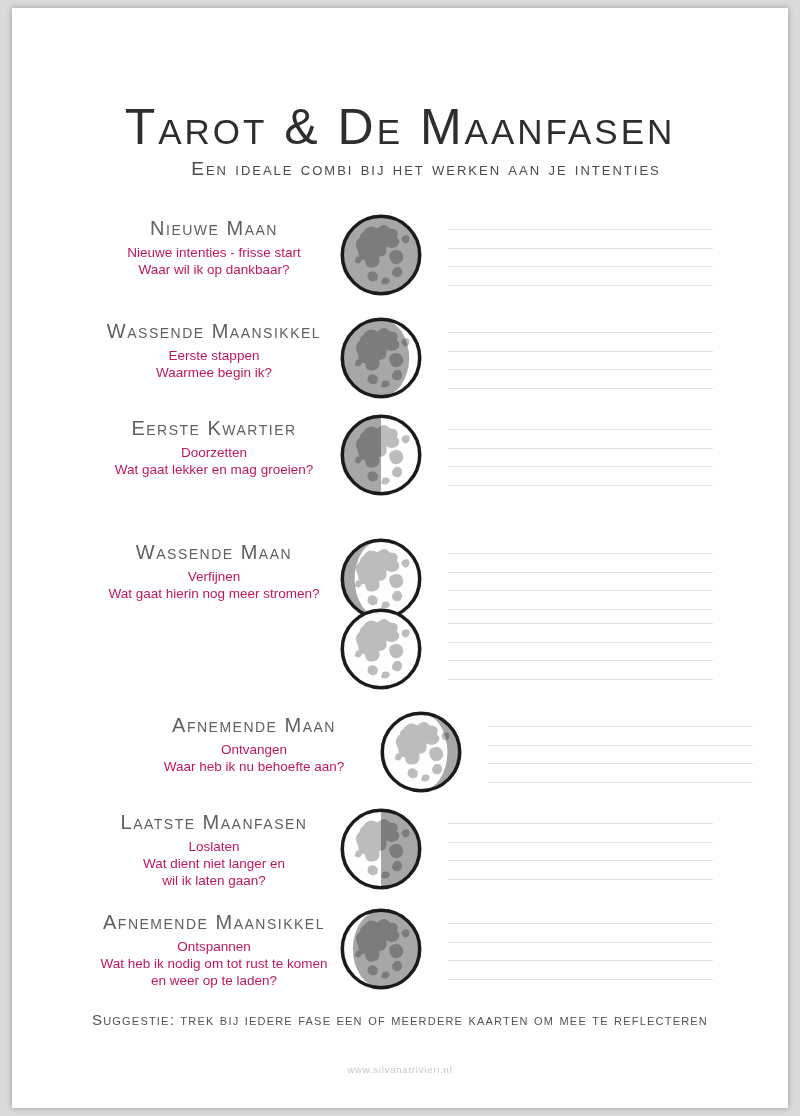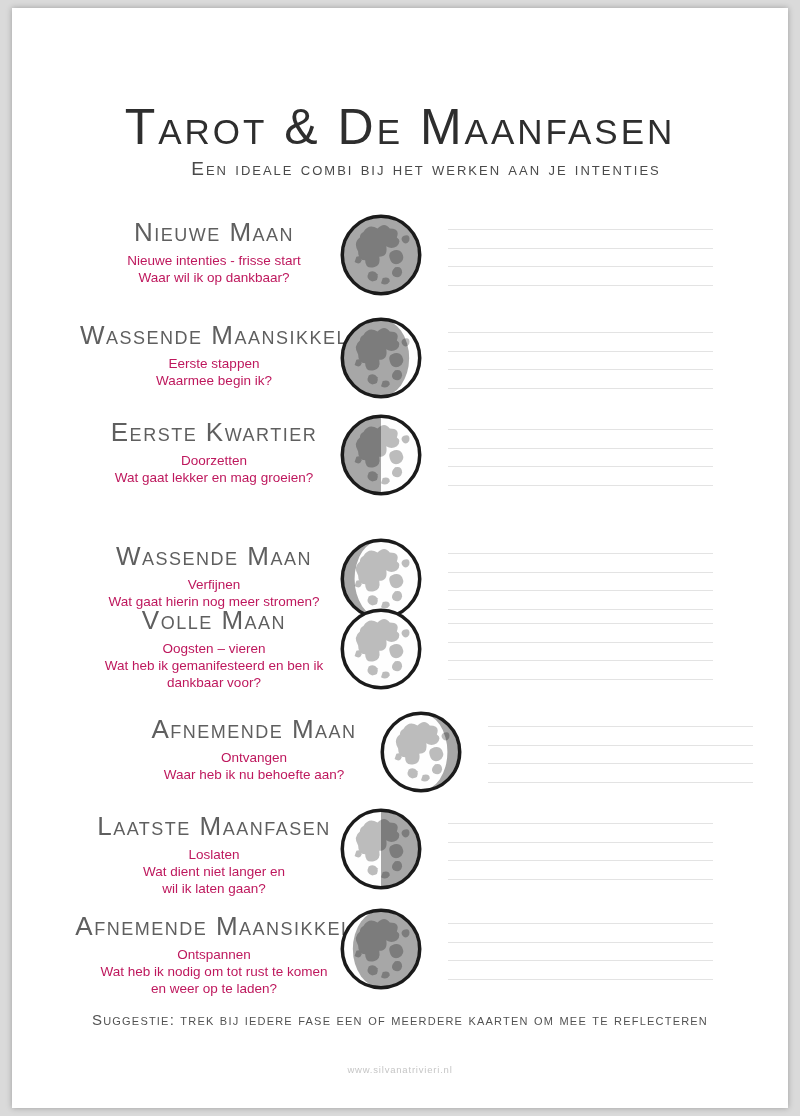--- a/index.html
+++ b/index.html
@@ -31,21 +31,21 @@
     padding-left:26px;
   }
   .row{position:absolute;left:0;width:100%;height:96px;}
   .ptext{
     position:absolute;left:28px;top:0;width:348px;
     text-align:center;padding-top:6px;box-sizing:border-box;
   }
   .row.flush .ptext{padding-top:0;}
   .pname{
     font-variant:small-caps;
-    font-size:26px;letter-spacing:1.5px;
+    font-size:20px;letter-spacing:1.5px;
     color:#5f5f5f;margin-bottom:4px;white-space:nowrap;
   }
   .psub{
     font-size:13.5px;line-height:17px;color:#be185d;
   }
   .pmoon{position:absolute;left:325px;top:0;width:88px;height:88px;}
   .pmoon svg{display:block;}
   .plines{position:absolute;left:436px;top:18px;width:265px;}
   .wline{
     height:0;border-top:1.5px solid #e3e3e3;margin-bottom:17.5px;
@@ -202,26 +202,20 @@
           </svg>
         </div>
         <div class="plines">
           <div class="wline"></div>
           <div class="wline"></div>
           <div class="wline"></div>
           <div class="wline"></div>
         </div>
       </div>
       <div class="row flush" style="top: 597px;">
-        <div class="ptext">
-          <div class="pname">Volle Maan</div>
-          <div class="psub">Oogsten – vieren</div>
-          <div class="psub">Wat heb ik gemanifesteerd en ben ik</div>
-          <div class="psub">dankbaar voor?</div>
-        </div>
         <div class="pmoon">
           <svg width="88" height="88" viewBox="0 0 100 100">
             <defs>
               <clipPath id="mclip4">
                 <circle cx="50" cy="50" r="42.5"></circle>
               </clipPath>
             </defs>
             <circle cx="50" cy="50" r="44" fill="#fefefe" stroke="#1b1b1b" stroke-width="4"></circle>
             <g clip-path="url(#mclip4)">
               <g fill="#bcbcbc">

